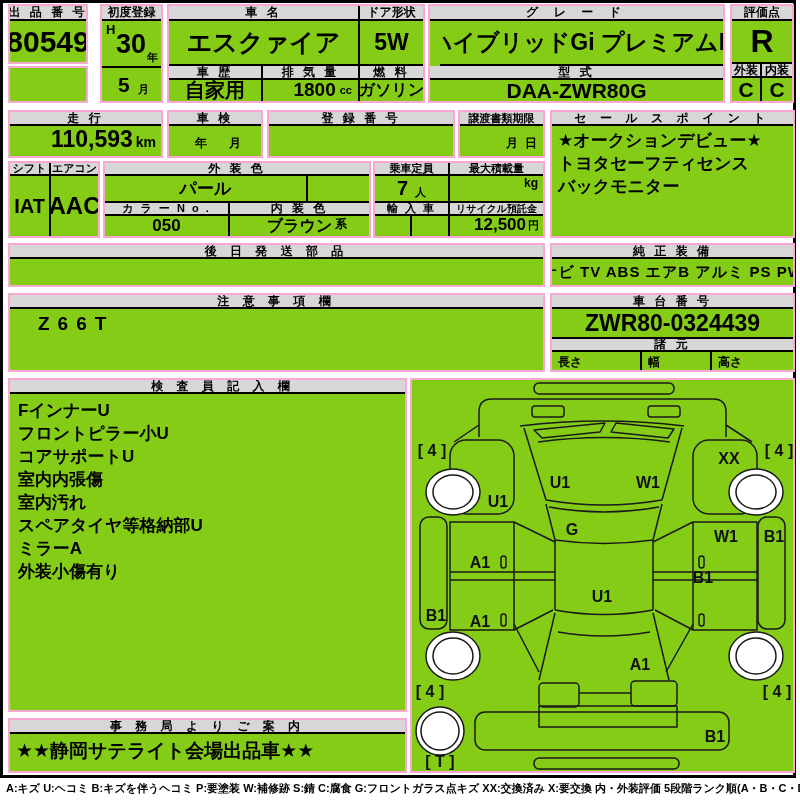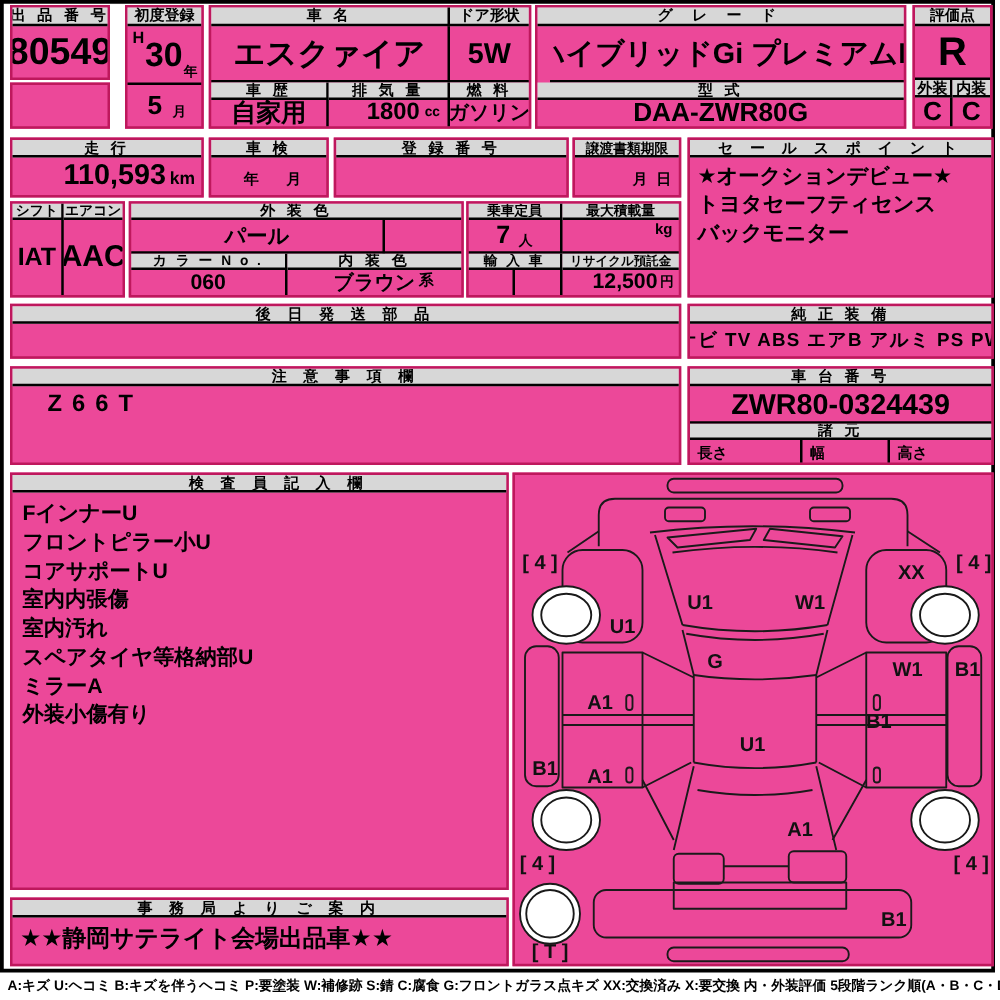--- a/index.html
+++ b/index.html
@@ -2,21 +2,21 @@
 <html><head>
 <meta charset="utf-8">
 <style>
   html,body{margin:0;padding:0;}
   body{
     width:800px;height:800px;position:relative;background:#fff;color:#000;
     font-family:"Liberation Sans","DejaVu Sans",sans-serif;
     -webkit-font-smoothing:antialiased;
   }
   .frame{position:absolute;left:0;top:0;width:796px;height:778px;border:3px solid #000;box-sizing:border-box;background:#fff;}
-  .box{position:absolute;border:2px solid #be185d;background:#ec4899;box-sizing:border-box;}
+  .box{position:absolute;border:2px solid #f9a8d4;background:#84cc16;box-sizing:border-box;}
   .cell{position:absolute;box-sizing:border-box;overflow:hidden;}
   .hd{background:#d7d7d7;font-weight:bold;font-size:12px;display:flex;align-items:center;justify-content:center;letter-spacing:3px;white-space:nowrap;}
   .hdB{border-bottom:2px solid #000;}
   .bR{border-right:2px solid #000;}
   .bB{border-bottom:2px solid #000;}
   .v{display:flex;align-items:center;justify-content:center;font-weight:bold;white-space:nowrap;}
   .vend{display:flex;align-items:baseline;justify-content:flex-end;font-weight:bold;white-space:nowrap;}
   .lines{padding:5px 8px;font-weight:bold;font-size:17px;line-height:23px;white-space:nowrap;}
   .dmg{position:absolute;transform:translate(-50%,-50%);font-weight:bold;font-size:16px;white-space:nowrap;color:#111;}
   svg{display:block;}
@@ -122,21 +122,21 @@
   <div class="cell v bR" style="left:0;top:13px;width:41px;bottom:0;font-size:20px;">IAT</div>
   <div class="cell v" style="left:41px;top:13px;right:0;bottom:0;font-size:24px;border-radius:11px;">AAC</div>
 </div>
 
 <div class="box" style="left:103px;top:161px;width:268px;height:77px;padding-left:48px;">
   <div class="cell hd hdB" style="left:0;top:0;right:0;height:13px;">外 装 色</div>
   <div class="cell v bR bB" style="left:0;top:13px;width:203px;height:27px;font-size:17px;">パール</div>
   <div class="cell bB" style="left:203px;top:13px;right:0;height:27px;"></div>
   <div class="cell hd hdB bR" style="left:0;top:40px;width:125px;height:13px;letter-spacing:2px;font-size:11px;">カ ラ ー N o .</div>
   <div class="cell hd hdB" style="left:125px;top:40px;right:0;height:13px;">内 装 色</div>
-  <div class="cell v bR" style="left:0;top:53px;width:125px;bottom:0;font-size:17px;">060</div>
+  <div class="cell v bR" style="left:0;top:53px;width:125px;bottom:0;font-size:17px;">050</div>
   <div class="cell v" style="left:125px;top:53px;right:0;bottom:0;font-size:16px;">
     <span>ブラウン</span>
     <span style="position:absolute;right:22px;bottom:3px;font-size:12px;">系</span>
   </div>
 </div>
 
 <div class="box" style="left:373px;top:161px;width:172px;height:77px;">
   <div class="cell hd hdB bR" style="left:0;top:0;width:75px;height:13px;letter-spacing:0;font-size:11px;">乗車定員</div>
   <div class="cell hd hdB" style="left:75px;top:0;right:0;height:13px;letter-spacing:0;font-size:11px;">最大積載量</div>
   <div class="cell v bR bB" style="left:0;top:13px;width:75px;height:27px;">

